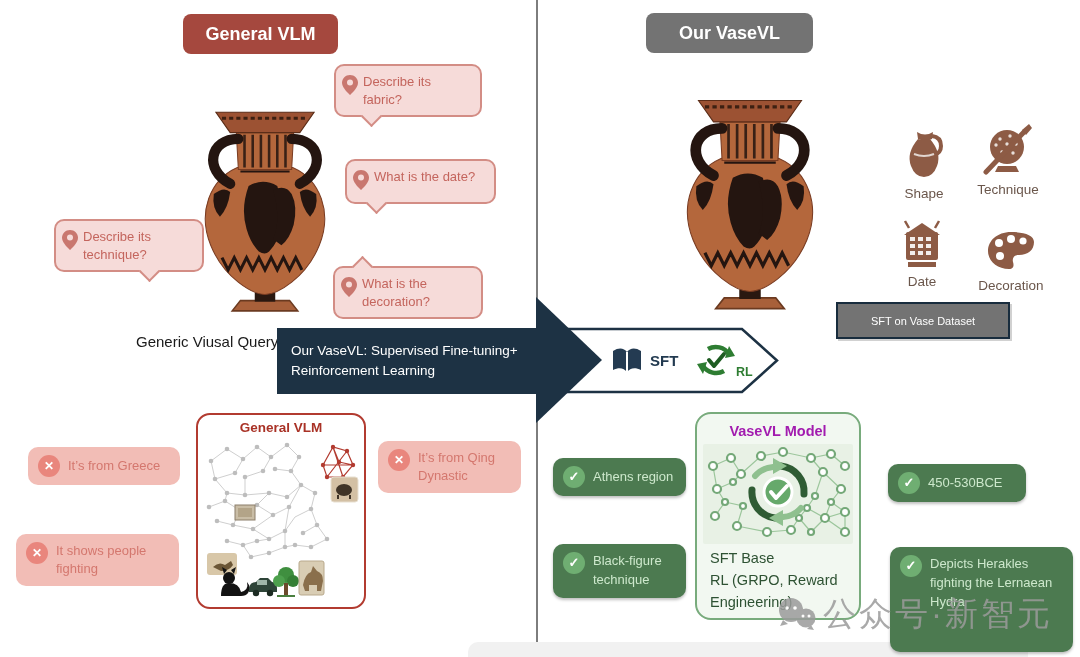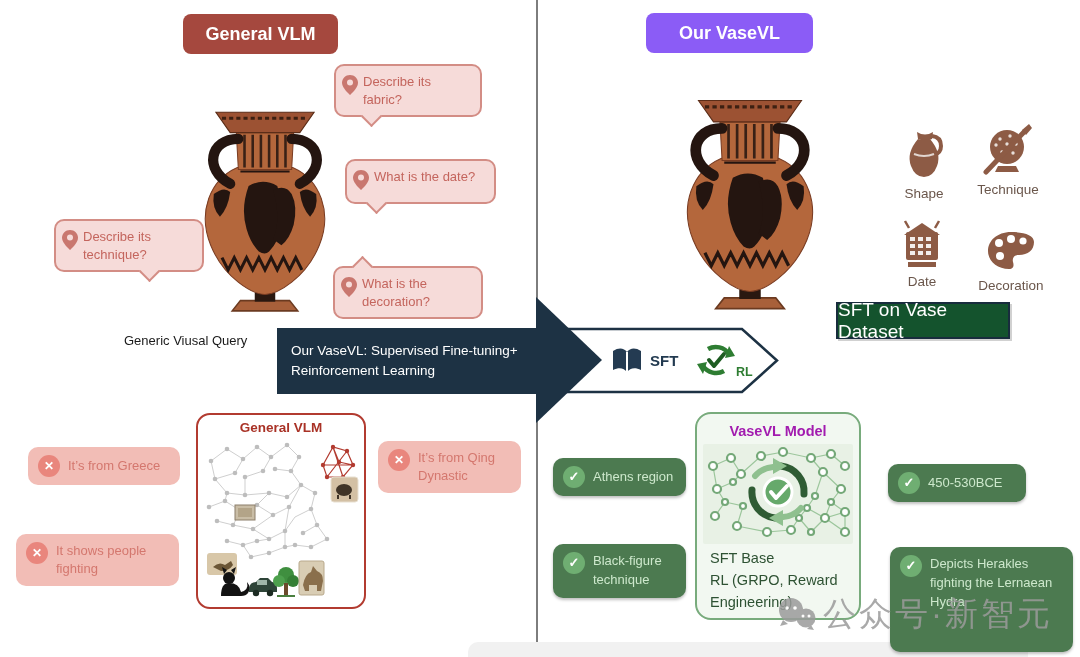--- a/index.html
+++ b/index.html
@@ -8,37 +8,37 @@
   .abs{position:absolute;}
 
   
   .divider{left:536px;top:0;width:2px;height:655px;background:#7d7d7d;z-index:0;}
   .bottom-band{left:468px;top:642px;width:560px;height:15px;background:#f1f1f1;border-radius:10px 10px 0 0;z-index:0;}
 
   
   .hdr{height:40px;border-radius:8px;color:#fff;font-weight:bold;font-size:18px;
        display:flex;align-items:center;justify-content:center;z-index:2;}
   .hdr-red{left:183px;top:14px;width:155px;background:#a5483e;}
-  .hdr-green{left:646px;top:13px;width:167px;background:#8b5cf6;}
+  .hdr-green{left:646px;top:13px;width:167px;background:#737373;}
 
   
   .bubble{background:#f6dbd9;border:2px solid #d38d85;border-radius:10px;
           padding:7px 8px 7px 6px;display:flex;gap:5px;align-items:flex-start;
           color:#c4655d;font-size:13px;line-height:1.35;z-index:2;}
   .bubble .pin{flex:0 0 16px;margin-top:2px;}
   .tail{position:absolute;width:13px;height:13px;background:#f6dbd9;transform:rotate(45deg);}
   .tail.tb{bottom:-9px;border-right:2px solid #d38d85;border-bottom:2px solid #d38d85;}
   .tail.tt{top:-9px;border-left:2px solid #d38d85;border-top:2px solid #d38d85;}
   .b1{left:33px;top:92px;width:132px;} .b1 .tail{left:20px;}
   .b2{left:334px;top:64px;width:130px;} .b2 .tail{left:28px;}
   .b3{left:345px;top:159px;width:133px;} .b3 .tail{left:22px;}
   .b4{left:54px;top:219px;width:132px;} .b4 .tail{left:86px;}
   .b5{left:333px;top:266px;width:132px;} .b5 .tail{left:20px;}
 
-  .caption{left:124px;top:333px;font-size:13px;color:#1a1a1a;z-index:2;text-align:center;}
+  .caption{left:136px;top:333px;font-size:15px;color:#1a1a1a;z-index:2;text-align:center;}
 
   
   .vase-left{left:183px;top:106px;width:164px;height:210px;z-index:1;}
   .vase-right{left:664px;top:94px;width:172px;height:220px;z-index:1;}
 
   
   .navy-box{left:277px;top:328px;width:262px;height:66px;background:#1d3244;color:#fff;
             font-size:13.5px;line-height:1.5;display:flex;flex-direction:column;
             justify-content:center;padding-left:14px;box-sizing:border-box;z-index:3;}
   .arrow-head{left:536px;top:297px;width:66px;height:126px;background:#1d3244;
@@ -51,22 +51,22 @@
   .chevron .rl-t{position:absolute;left:178px;top:38px;font-size:12.5px;font-weight:bold;color:#2e7d32;}
 
   
   .aspect{display:flex;flex-direction:column;align-items:center;gap:4px;z-index:2;}
   .aspect figcaption{font-size:13.5px;color:#6a564b;}
   .as-shape{left:852px;top:112px;width:64px;}
   .as-technique{left:928px;top:106px;width:80px;text-align:right;}
   .as-date{left:850px;top:202px;width:64px;}
   .as-decoration{left:928px;top:212px;width:86px;}
 
-  .dataset-box{left:836px;top:302px;width:174px;height:37px;background:#14532d;
-               border:2px solid #182c3d;color:#fff;font-size:19px;display:flex;
+  .dataset-box{left:836px;top:302px;width:174px;height:37px;background:#737373;
+               border:2px solid #182c3d;color:#fff;font-size:11px;display:flex;
                align-items:center;justify-content:center;box-sizing:border-box;z-index:2;
                box-shadow:2px 2px 0 rgba(0,0,0,.18);}
 
   
   .wrong{background:#f2bdb6;border-radius:10px;color:#d4776e;font-size:13px;line-height:1.4;
          display:flex;gap:8px;align-items:flex-start;padding:8px 10px;box-sizing:border-box;z-index:2;}
   .xmark{flex:0 0 22px;height:22px;border-radius:50%;background:#e9867d;color:#fff;
          font-size:12px;font-weight:bold;display:flex;align-items:center;justify-content:center;}
   .w1{left:28px;top:447px;width:152px;align-items:center;}
   .w2{left:16px;top:534px;width:163px;}

